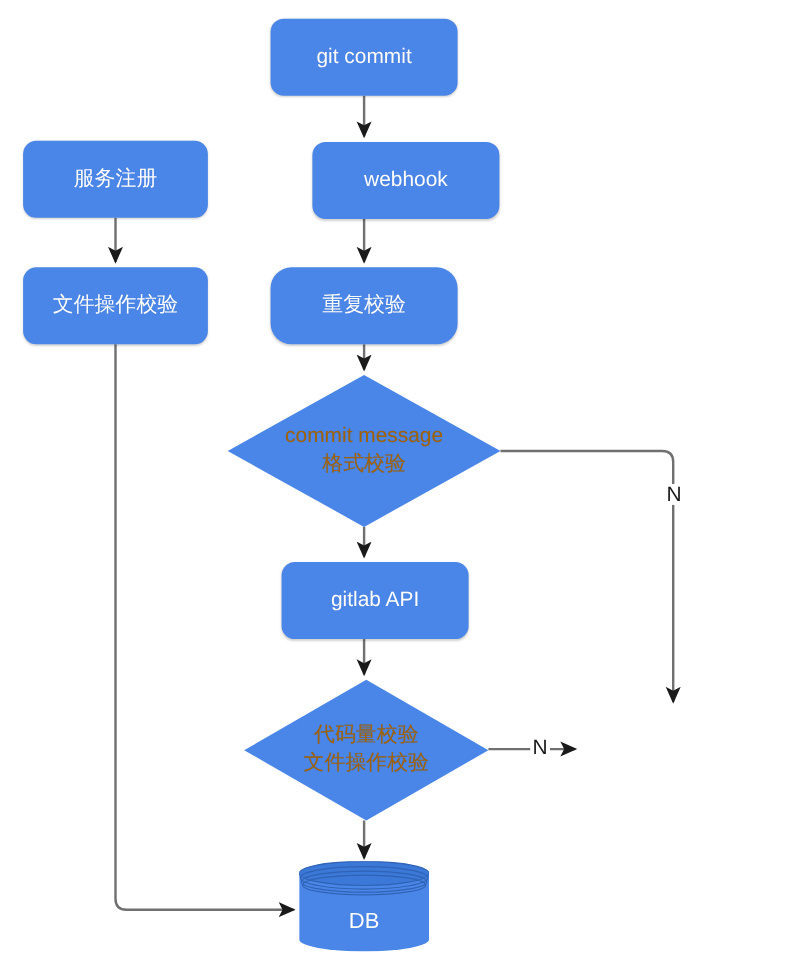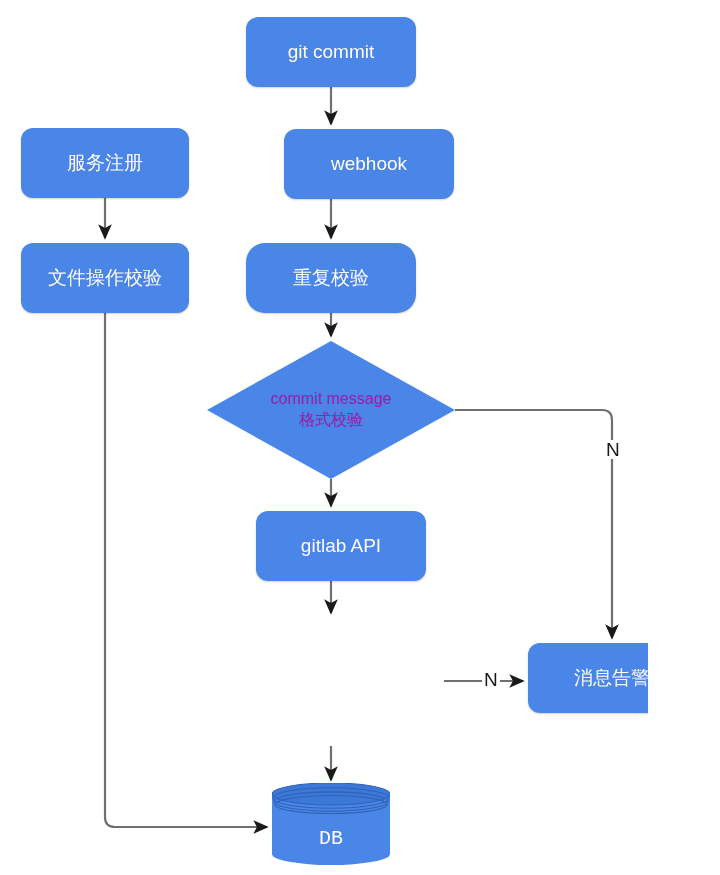--- a/index.html
+++ b/index.html
@@ -57,22 +57,22 @@
   }
   .diamond-label {
     position: absolute;
     left: 0;
     top: 0;
     width: 100%;
     height: 100%;
     display: flex;
     align-items: center;
     justify-content: center;
-    color: #a21caf;
-    font-size: 16px;
+    color: #a16207;
+    font-size: 19px;
     line-height: 1.3;
     white-space: pre-line;
     text-align: center;
     text-shadow: 0 0 1px rgba(0,0,0,0.12);
   }
   .cylinder {
     position: absolute;
   }
   .cylinder svg {
     position: absolute;
@@ -158,34 +158,38 @@
       <polygon points="124,0 248,69 124,138 0,69" fill="#4a86e8"></polygon>
     </svg>
     <div class="diamond-label">commit message
 格式校验</div>
   </div>
 
   <div class="node rectnode" style="left:256px; top:511px; width:170px; height:70px;">
     <span class="nodelabel">gitlab API</span>
   </div>
 
+  <div class="diamond-wrap" style="left:222px; top:618px; width:222px; height:128px;">
+    <svg width="222" height="128" viewBox="0 0 222 128" xmlns="http://www.w3.org/2000/svg">
+      <polygon points="111,0 222,64 111,128 0,64" fill="#4a86e8"></polygon>
+    </svg>
+    <div class="diamond-label">代码量校验
+文件操作校验</div>
+  </div>
 
-  <div class="node rectnode" style="left:528px; top:643px; width:168px; height:70px;">
-    <span class="nodelabel">消息告警</span>
-  </div>
 
   <div class="cylinder" style="left:272px; top:783px; width:118px; height:82px;">
     <svg width="118" height="82" viewBox="0 0 118 82" xmlns="http://www.w3.org/2000/svg">
       <path d="M0,11 L0,71 A59,11 0 0 0 118,71 L118,11 Z" fill="#4a86e8"></path>
       <ellipse cx="59" cy="11" rx="59" ry="11" fill="#3b78d8"></ellipse>
       <ellipse cx="59" cy="11" rx="59" ry="11" fill="none" stroke="#2f63b5" stroke-width="1.1"></ellipse>
       <ellipse cx="59" cy="15" rx="58" ry="10.2" fill="none" stroke="#2f63b5" stroke-width="1.1"></ellipse>
       <ellipse cx="59" cy="18.5" rx="57" ry="9.6" fill="none" stroke="#2f63b5" stroke-width="1.1"></ellipse>
       <ellipse cx="59" cy="21.5" rx="56" ry="9.0" fill="none" stroke="#2f63b5" stroke-width="1.1"></ellipse>
     </svg>
-    <div class="cyl-label" style="top:44px;font-family:Liberation Mono, monospace;">DB</div>
+    <div class="cyl-label" style="top:44px;">DB</div>
   </div>
 
   <div class="edge-label" style="left:604px; top:440px;">N</div>
 
   <div class="edge-label" style="left:482px; top:670px;">N</div>
 
 </div>
 
 </body></html>

